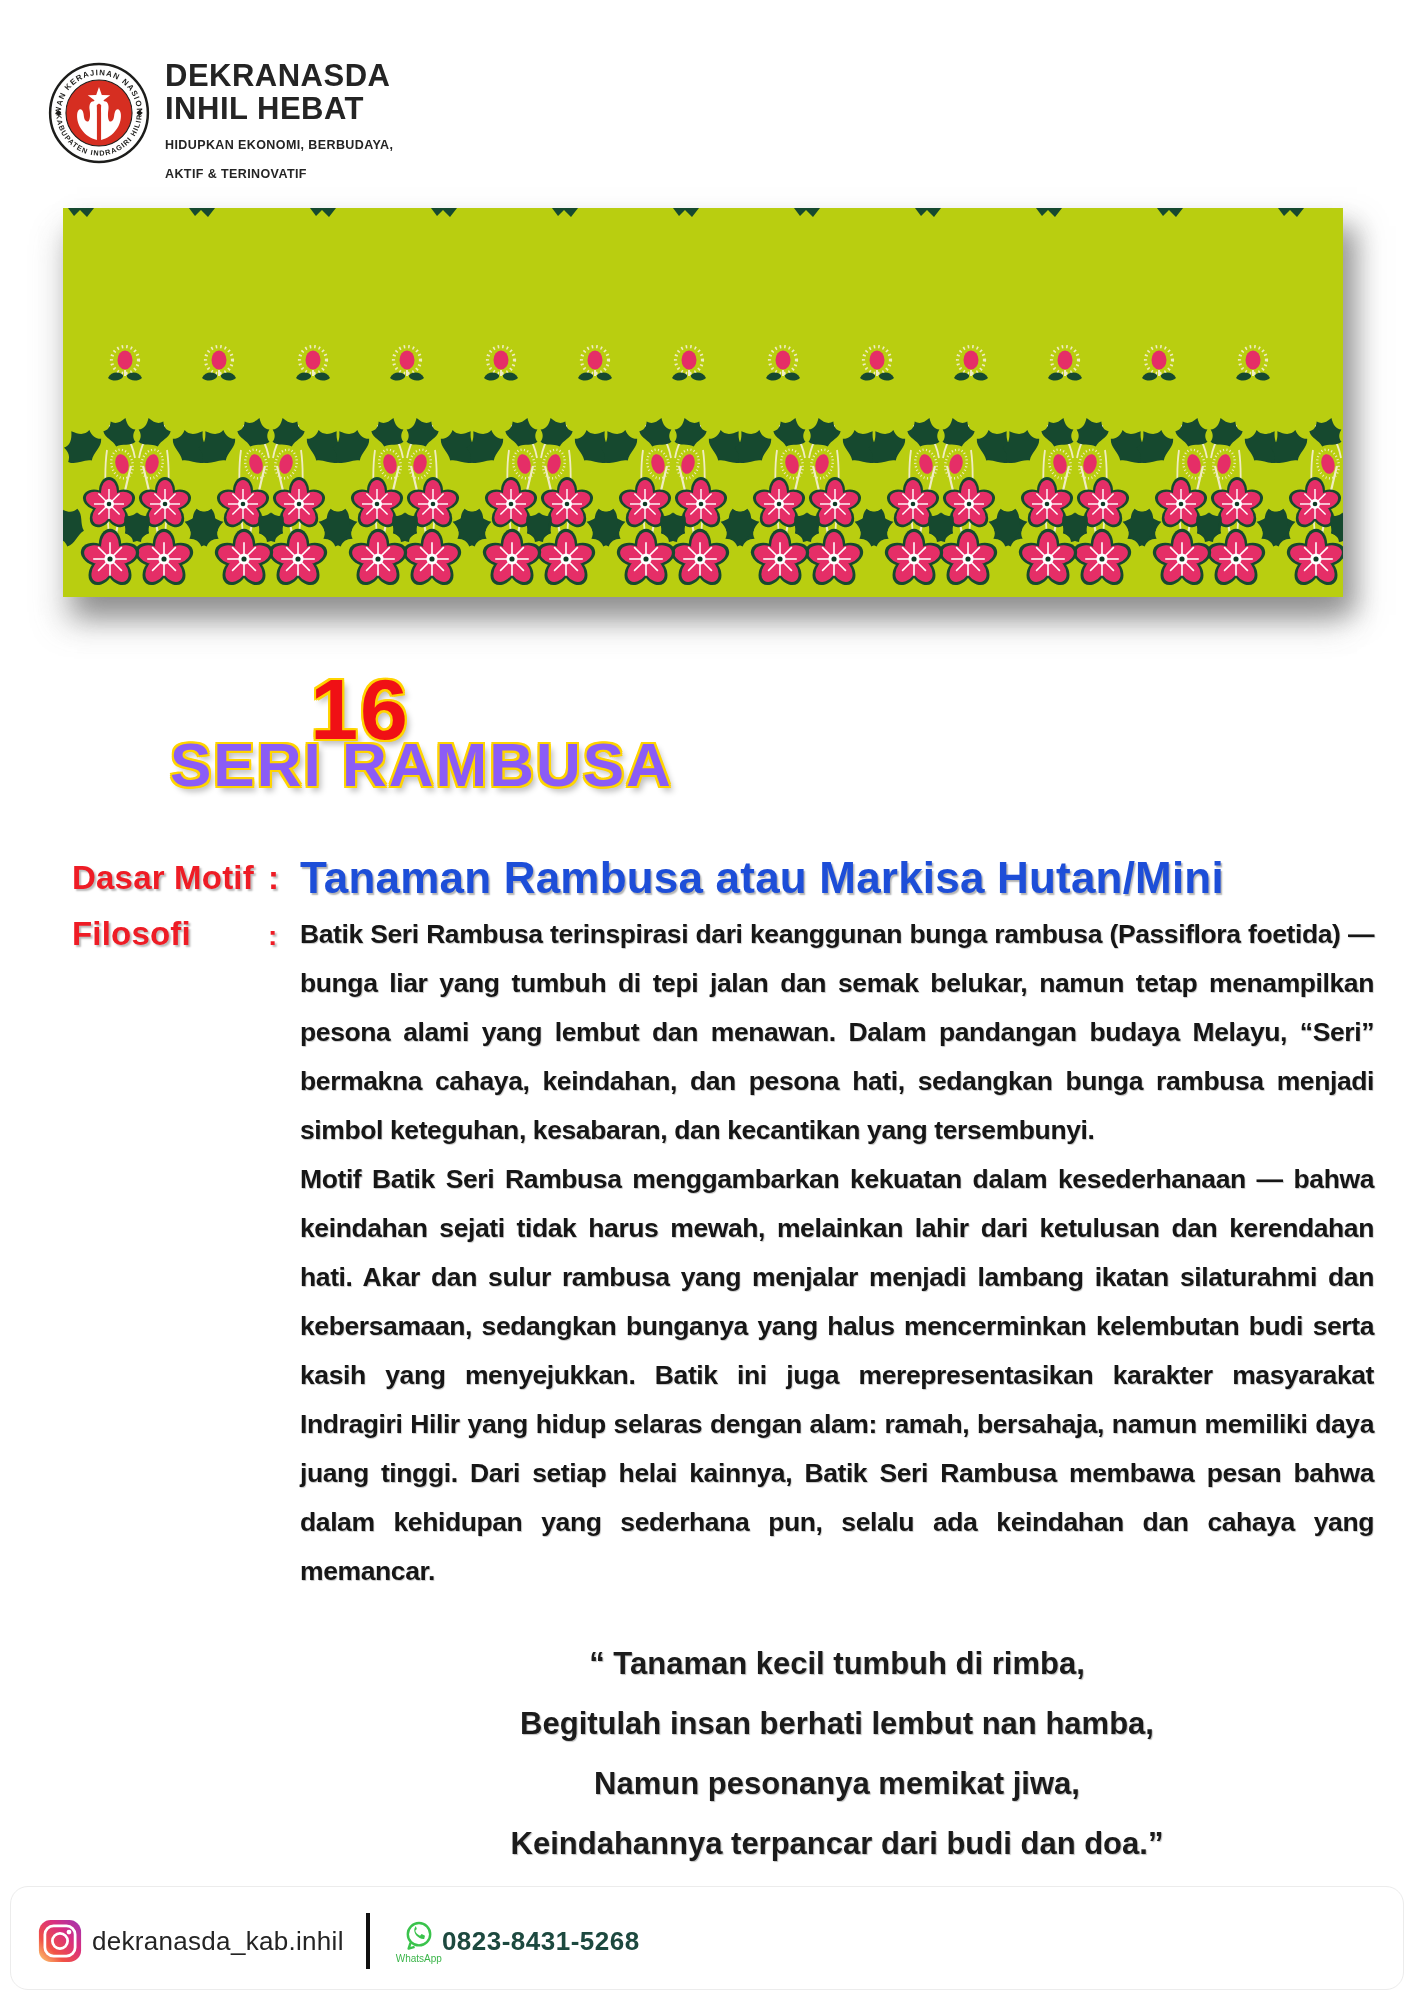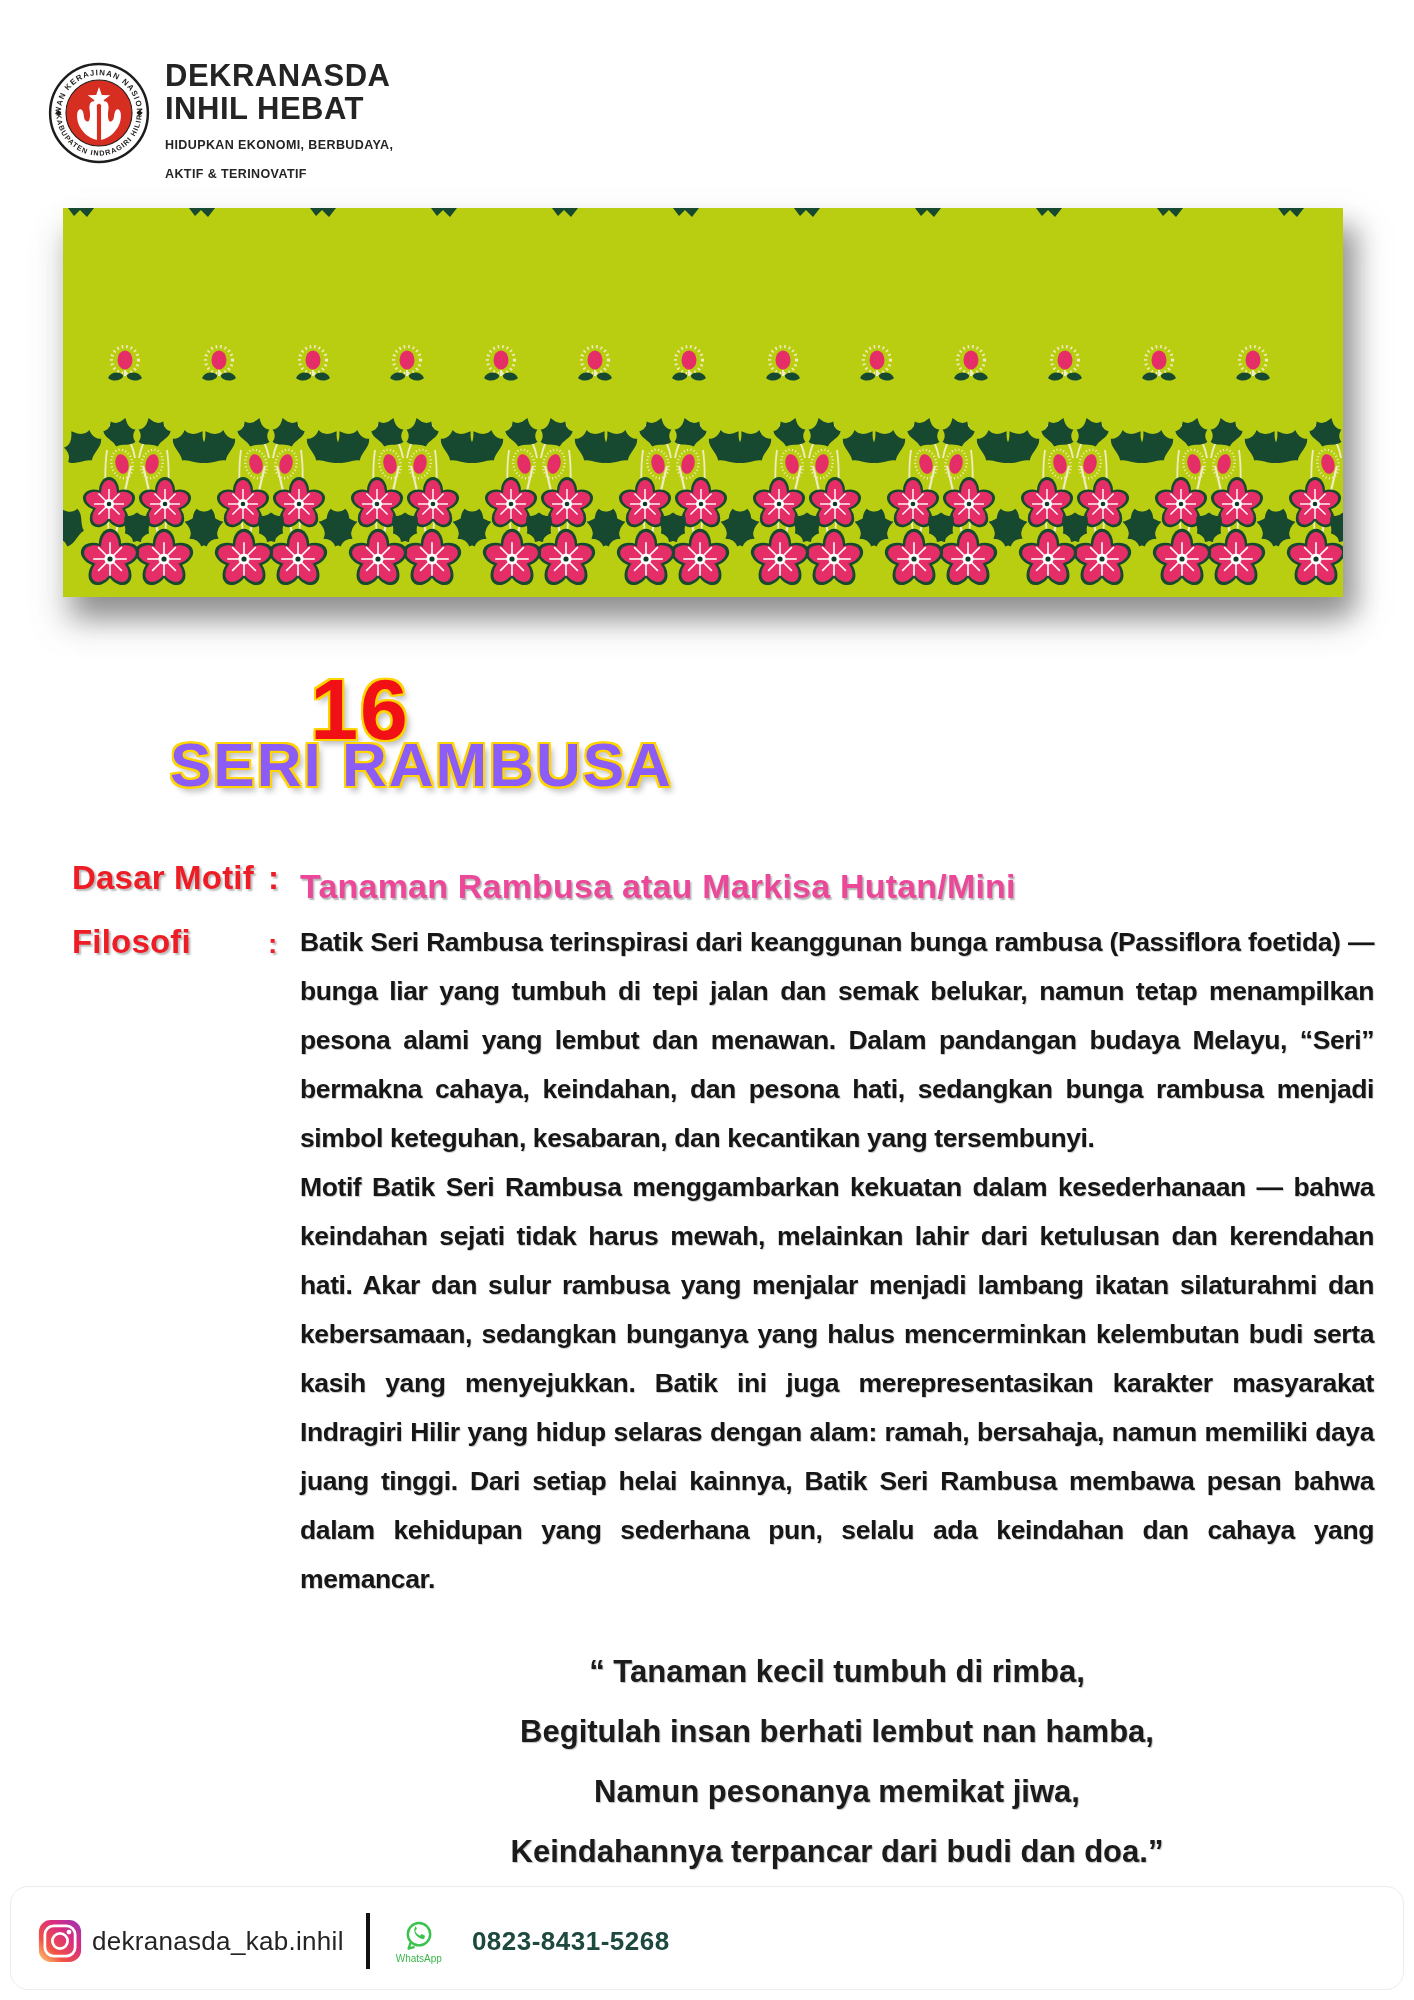--- a/index.html
+++ b/index.html
@@ -30,39 +30,39 @@
     text-shadow:-2px -2px 0 #ffd400, 2px -2px 0 #ffd400, -2px 2px 0 #ffd400, 2px 2px 0 #ffd400,
                  0 -2px 0 #ffd400, 0 2px 0 #ffd400, -2px 0 0 #ffd400, 2px 0 0 #ffd400, 4px 5px 6px rgba(0,0,0,.28); }
 
   
   .content { position:absolute; left:72px; top:854px; width:1302px;
              display:grid; grid-template-columns:196px 32px 1fr; row-gap:8px; align-items:start; }
   .lbl { color:#ee1c25; font-size:33px; font-weight:bold; letter-spacing:.2px;
          text-shadow:2px 2px 2px rgba(0,0,0,.28); line-height:48px; }
   .colon { color:#ee1c25; font-size:33px; font-weight:bold; text-shadow:2px 2px 2px rgba(0,0,0,.28); line-height:48px; }
   .colon.small { font-size:28px; line-height:52px; }
-  .motif-basis { color:#ec4899; font-size:34px; font-weight:bold; letter-spacing:.2px;
-                 text-shadow:1.5px 1.5px 1.5px rgba(0,0,0,.3); line-height:48px;margin-top:8px; }
+  .motif-basis { color:#1d4ed8; font-size:44px; font-weight:bold; letter-spacing:.2px;
+                 text-shadow:1.5px 1.5px 1.5px rgba(0,0,0,.3); line-height:48px; }
   .paras p { color:#161616; font-size:26.5px; font-weight:bold; letter-spacing:-.4px;
              line-height:49px; text-align:justify; text-shadow:.8px .8px .8px rgba(0,0,0,.22); }
   
   .poem { grid-column:3; margin-top:30px; text-align:center; color:#1b1b1b;
           font-size:31px; font-weight:bold; line-height:60px; text-shadow:1px 1px 1px rgba(0,0,0,.25); }
 
   
   .footer-box { position:absolute; left:10px; right:10px; top:1886px; height:104px;
                 border:1px solid #ececec; border-radius:18px; }
   .footer { position:absolute; left:38px; top:1906px; height:70px; display:flex; align-items:center; }
   .ig-icon { width:44px; height:44px; }
   .ig-handle { margin-left:10px; font-size:26px; color:#242424; letter-spacing:.3px; }
   .footer-divider { width:4px; height:56px; background:#101010; margin:0 26px 0 22px; }
   .wa-block { display:flex; flex-direction:column; align-items:center; }
   .wa-icon { width:32px; height:32px; }
   .wa-label { margin-top:2px; font-size:10px; color:#3bb54a;text-align:right; }
-  .phone { margin-left:30px; font-size:26px; font-weight:bold; color:#1d493f; letter-spacing:.5px; }
+  .phone { font-size:26px; font-weight:bold; color:#1d493f; letter-spacing:.5px; }
 </style>
 </head>
 <body>
 
 <div class="page">
 
   <div class="header">
     <div class="logo-wrap">
       <svg viewBox="-50 -50 100 100" width="104" height="104" aria-hidden="true">
         <circle r="47" fill="#ffffff" stroke="#1d1d1b" stroke-width="2.4"></circle>

